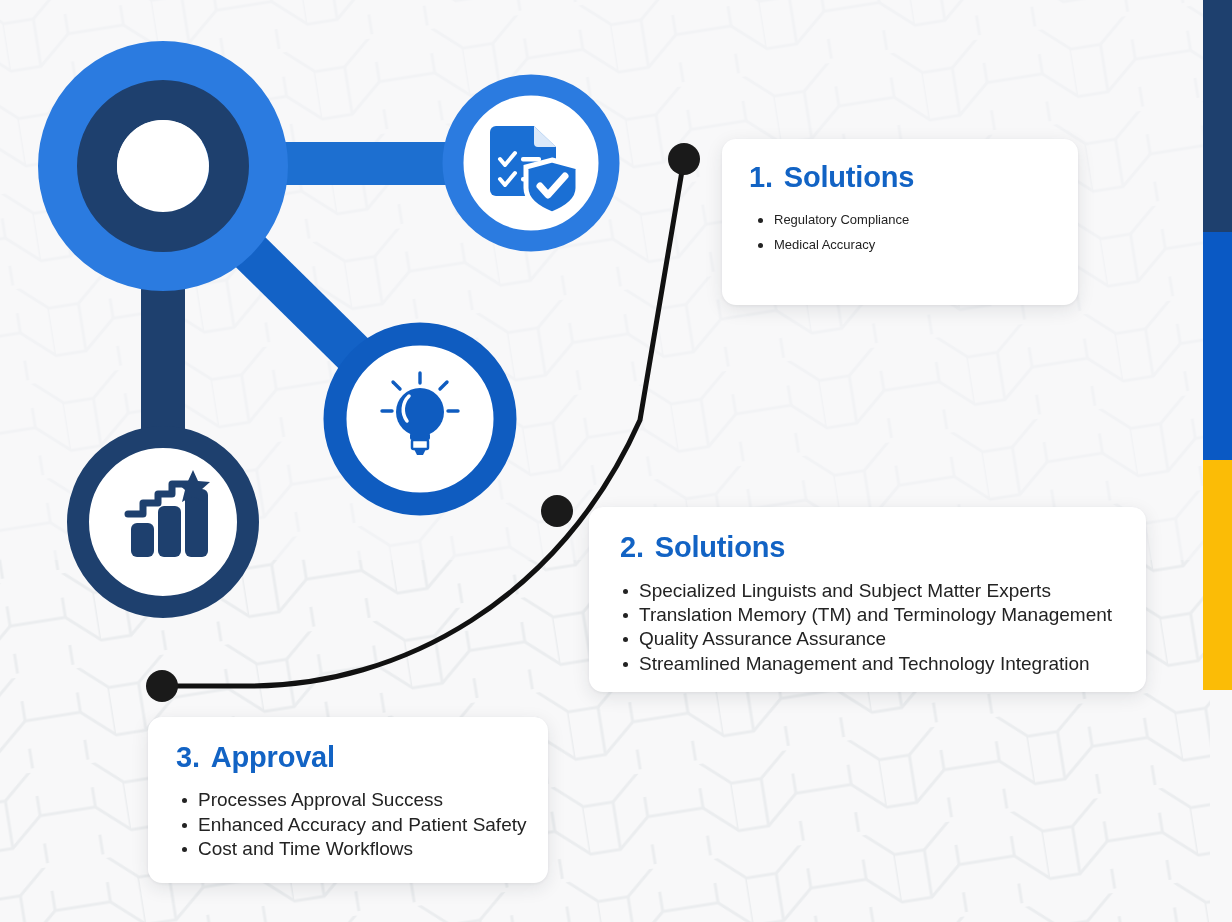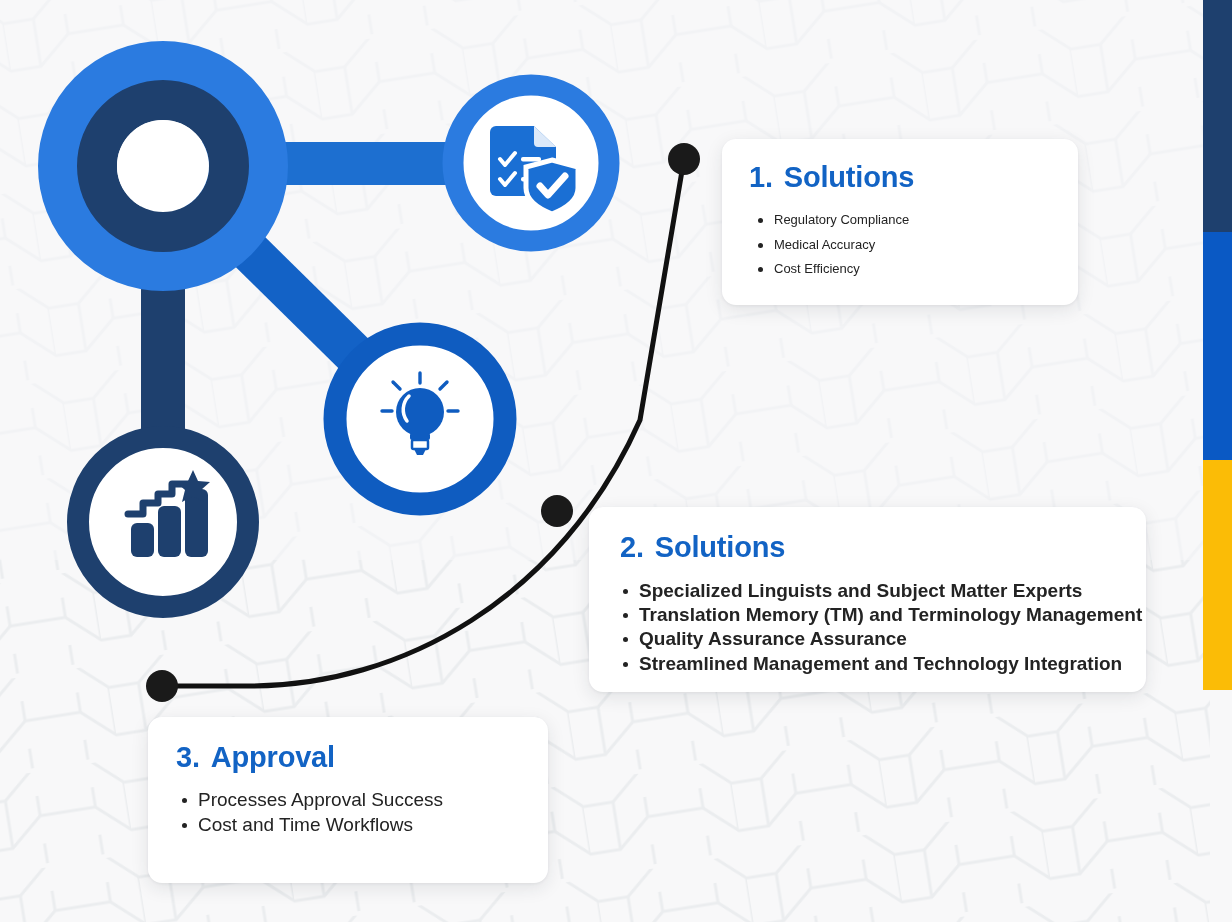--- a/index.html
+++ b/index.html
@@ -82,21 +82,21 @@
   
   #card-challenges { left:722px; top:139px; width:356px; height:166px; }
   #card-challenges .card-title { font-size:29px; padding:22px 0 0 27px; }
   #card-challenges .card-list { margin:14px 0 0 52px; }
   #card-challenges .card-list li { font-size:13px; line-height:24.5px; }
   #card-challenges .card-list li::before { width:5px; height:5px; left:-16px; top:10px; }
 
   
   #card-solutions { left:589px; top:507px; width:557px; height:185px; }
   #card-solutions .card-title { font-size:29px; padding:24px 0 0 31px; }
-  #card-solutions .card-list { margin:15px 0 0 50px;font-weight:bold; }
+  #card-solutions .card-list { margin:15px 0 0 50px; }
   #card-solutions .card-list li { font-size:19px; line-height:24.2px; }
   #card-solutions .card-list li::before { width:5px; height:5px; left:-16px; top:10px; }
 
   
   #card-results { left:148px; top:717px; width:400px; height:166px; }
   #card-results .card-title { font-size:29px; padding:24px 0 0 28px; }
   #card-results .card-list { margin:14px 0 0 50px; }
   #card-results .card-list li { font-size:19px; line-height:24.5px; }
   #card-results .card-list li::before { width:5px; height:5px; left:-16px; top:10px; }
 </style>
@@ -215,21 +215,20 @@
   </svg>
 
   <div class="card" id="card-challenges">
     <div class="card-title" style="color: rgb(18, 99, 196);">
       <span class="card-num">1.</span>
       <span>Solutions</span>
     </div>
     <ul class="card-list">
       <li>Regulatory Compliance</li>
       <li>Medical Accuracy</li>
-      <li>Cost Efficiency</li>
     </ul>
   </div>
 
   <div class="card" id="card-solutions">
     <div class="card-title" style="color: rgb(18, 99, 196);">
       <span class="card-num">2.</span>
       <span>Solutions</span>
     </div>
     <ul class="card-list">
       <li>Specialized Linguists and Subject Matter Experts</li>
@@ -239,17 +238,18 @@
     </ul>
   </div>
 
   <div class="card" id="card-results">
     <div class="card-title" style="color: rgb(18, 99, 196);">
       <span class="card-num">3.</span>
       <span>Approval</span>
     </div>
     <ul class="card-list">
       <li>Processes Approval Success</li>
+      <li>Enhanced Accuracy and Patient Safety</li>
       <li>Cost and Time Workflows</li>
     </ul>
   </div>
 
 </div>
 
 </body></html>

